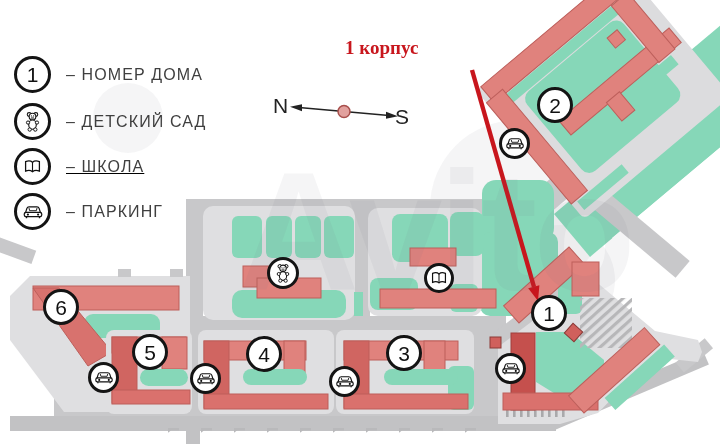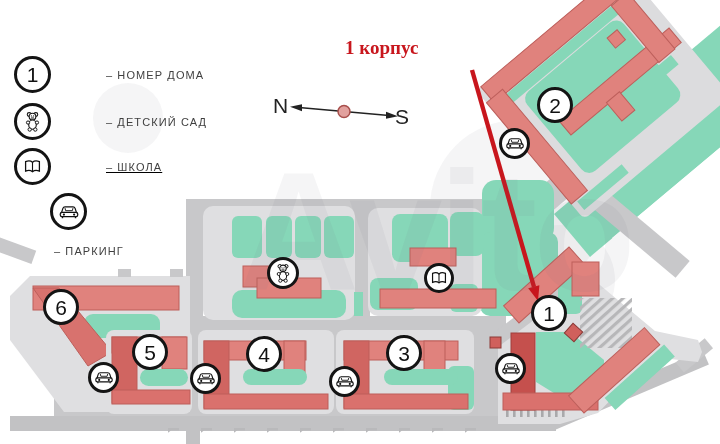--- a/index.html
+++ b/index.html
@@ -18,21 +18,21 @@
   .pmarker{position:absolute;width:31px;height:31px;border:3px solid #141414;border-radius:50%;
       background:#fff;display:flex;align-items:center;justify-content:center;}
   .fmarker{position:absolute;border:3px solid #141414;border-radius:50%;background:#fff;
       display:flex;align-items:center;justify-content:center;}
   
   .legend{position:absolute;left:14px;top:56px;}
   .legend-row{position:absolute;display:flex;align-items:center;gap:15px;white-space:nowrap;}
   .legend-icon{position:relative;flex:0 0 auto;width:37px;height:37px;border:3.5px solid #141414;
       border-radius:50%;background:#fff;display:flex;align-items:center;justify-content:center;
       font-size:21px;color:#111;}
-  .legend-label{font-size:11px;letter-spacing:1.1px;color:#3f3f3f;margin-left:40px;}
+  .legend-label{font-size:16px;letter-spacing:1.1px;color:#3f3f3f;}
   
   .compass-letter{position:absolute;font-size:21px;color:#222;}
   
   .annotation{position:absolute;left:345px;top:37px;font-family:Liberation Serif, serif;
       font-weight:bold;font-size:19px;color:#c8161d;}
 </style>
 </head>
 <body>
 
 <div id="stage">
@@ -339,21 +339,21 @@
     </div>
     <div class="legend-row" style="left:0;top:92px;text-decoration:underline;">
       <span class="legend-icon">
           <svg viewBox="0 0 28 20" width="21" height="15">
             <path d="M14 4.2 C11.8 2.3 8 2.1 4.8 3.4 L4.8 16.2 C8 15 11.8 15.2 14 17 C16.2 15.2 20 15 23.2 16.2 L23.2 3.4 C20 2.1 16.2 2.3 14 4.2 Z" fill="#fff" stroke="#111" stroke-width="1.7"></path>
             <path d="M14 4.2 L14 17" stroke="#111" stroke-width="1.5"></path>
           </svg>
         </span>
       <span class="legend-label">– ШКОЛА</span>
     </div>
-    <div class="legend-row" style="left:0;top:137px;flex-direction:column;">
+    <div class="legend-row" style="left:0;top:137px;">
       <span class="legend-icon">
           <svg viewBox="0 0 32 22" width="24" height="16">
             <path d="M5.5 12.5 L7.6 6 Q8.3 4 10.5 4 L21.5 4 Q23.7 4 24.4 6 L26.5 12.5" fill="none" stroke="#111" stroke-width="1.7"></path>
             <path d="M10.5 5.6 L11.4 9.2 L20.6 9.2 L21.5 5.6" fill="none" stroke="#111" stroke-width="1.3"></path>
             <rect x="4" y="11.5" width="24" height="6" rx="2.4" fill="none" stroke="#111" stroke-width="1.7"></rect>
             <circle cx="9" cy="14.5" r="1.5" fill="#111"></circle>
             <circle cx="23" cy="14.5" r="1.5" fill="#111"></circle>
             <path d="M7 17.8 L7 19.6 M25 17.8 L25 19.6" stroke="#111" stroke-width="2"></path>
           </svg>
         </span>

